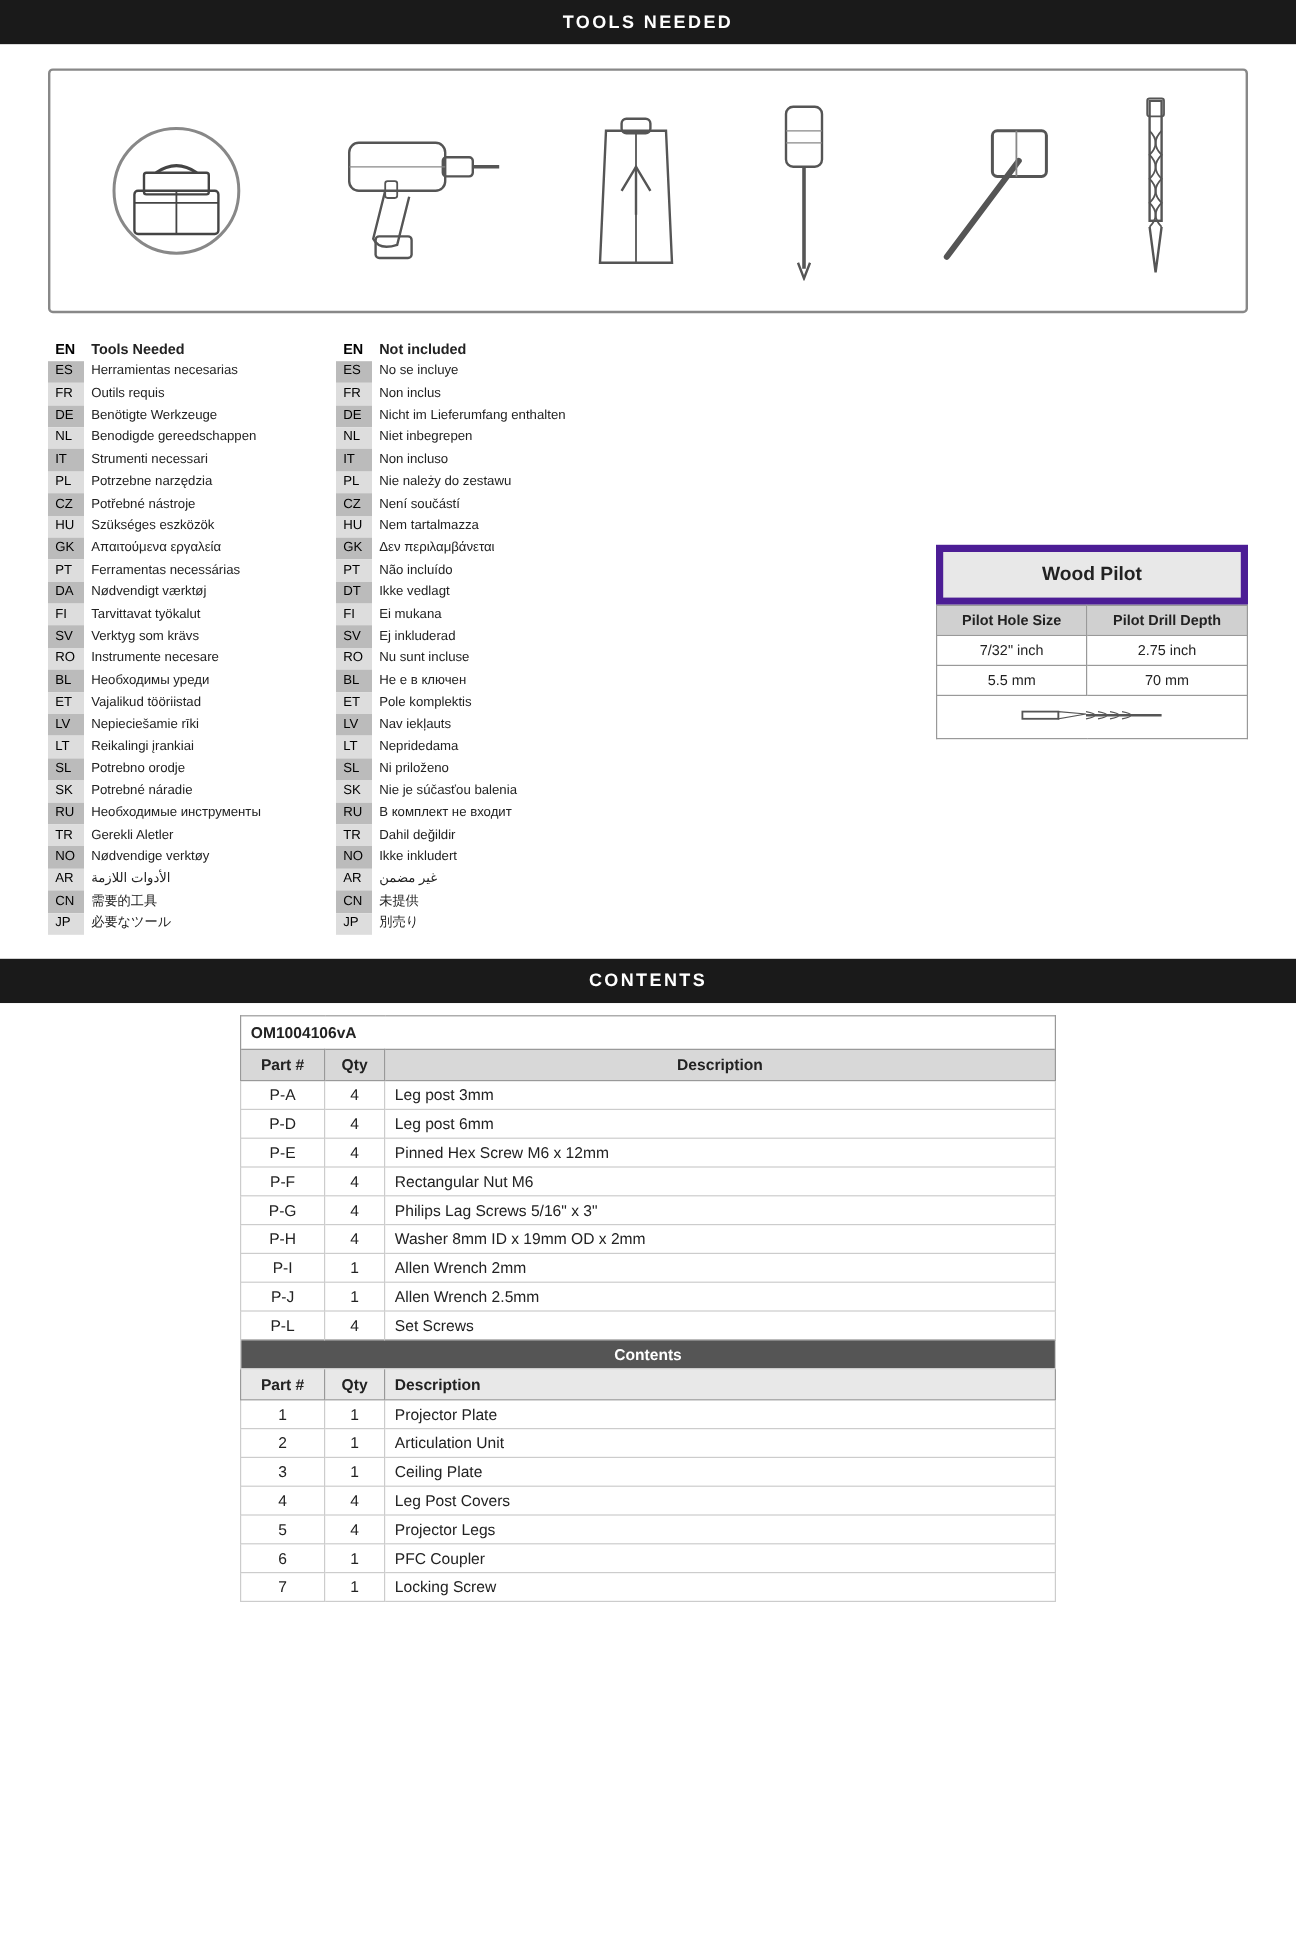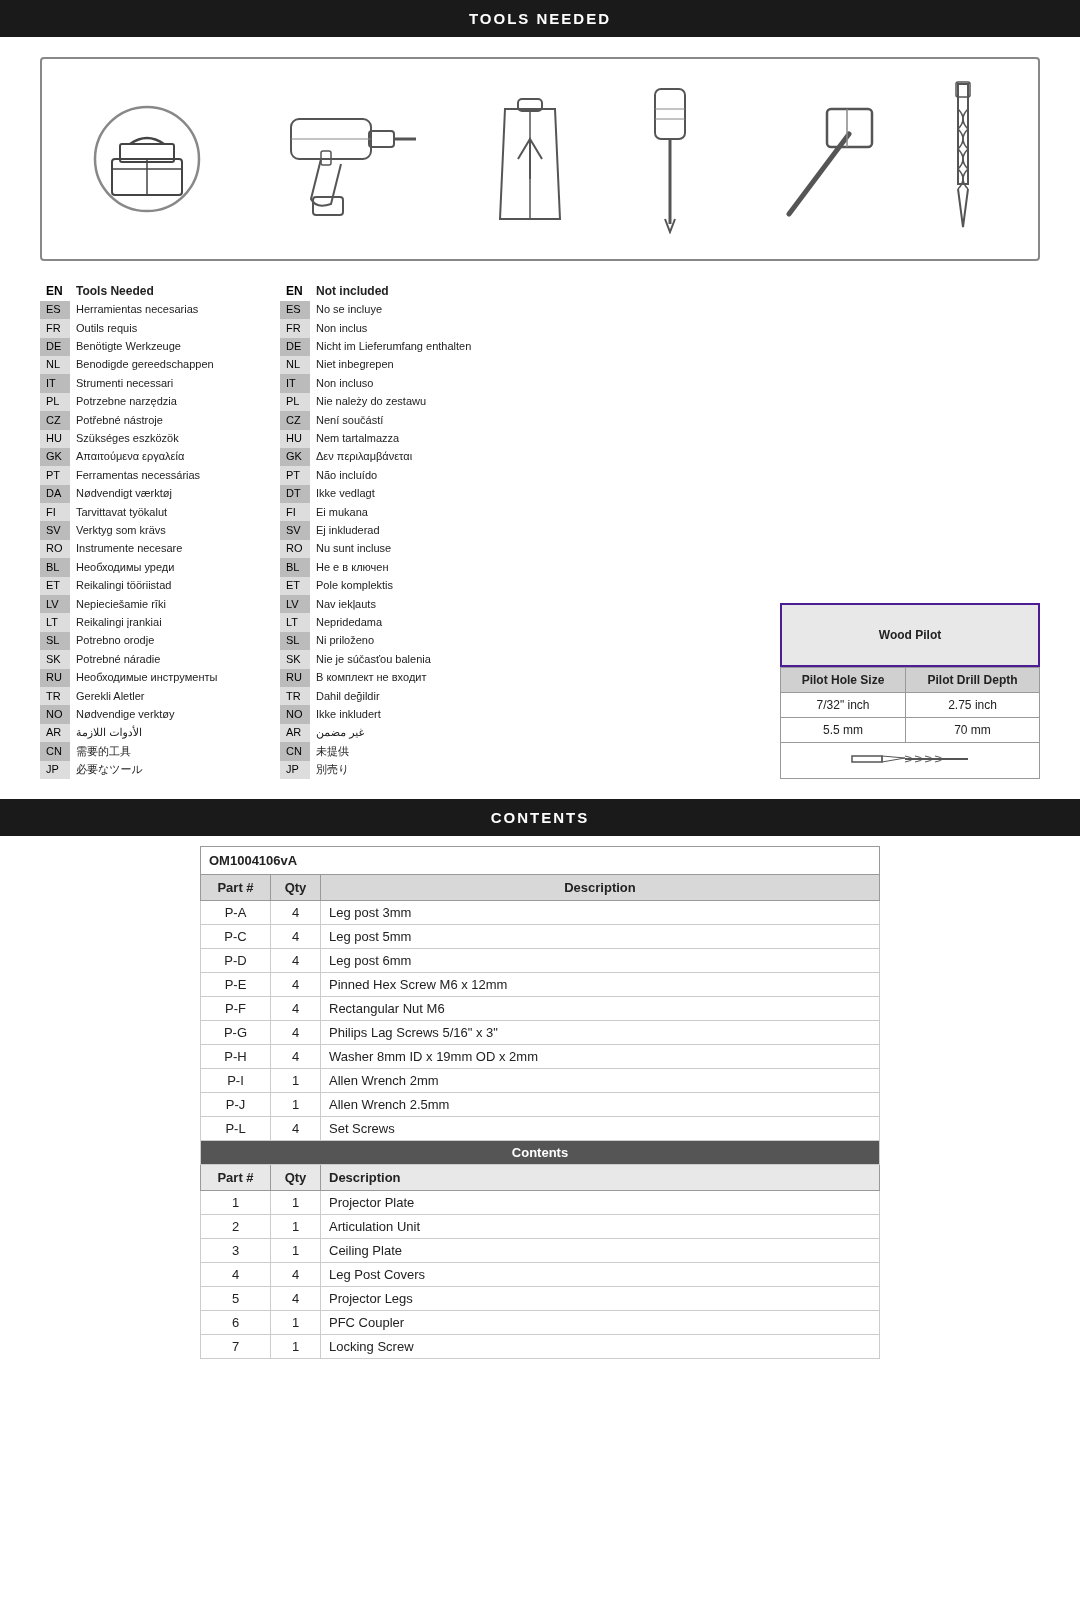--- a/index.html
+++ b/index.html
@@ -100,23 +100,23 @@
     .wood-pilot-table td {
       padding: 5px 10px;
       text-align: center;
       border: 1px solid #999;
     }
 
     .wood-pilot-title {
       background: #e8e8e8;
       text-align: center;
       font-weight: bold;
-      padding: 23px;
-      border: 2px solid #4c1d95;
-      font-size: 12px;
+      padding: 10px;
+      border: 6px solid #4c1d95;
+      font-size: 16px;
     }
 
     
     .contents-section {
       padding: 10px 200px 30px 200px;
       background: #fff;
     }
 
     .contents-table {
       border-collapse: collapse;
@@ -177,21 +177,21 @@
       background: #e8e8e8;
       font-weight: bold;
       padding: 5px 8px;
       border: 1px solid #999;
       text-align: center;
     }
 
     .bottom-lang-wrapper {
       display: flex;
       gap: 20px;
-      align-items: flex-end;
+      align-items: center;
     }
   </style>
 </head>
 <body>
 
 <div class="section-header">
   <span>TOOLS NEEDED</span>
 </div>
 
 <div class="tools-section">
@@ -349,21 +349,21 @@
         <tr>
               <td>RO</td>
               <td>Instrumente necesare</td>
             </tr>
         <tr>
               <td>BL</td>
               <td>Необходимы уреди</td>
             </tr>
         <tr>
               <td>ET</td>
-              <td>Reikalingi tööriistad</td>
+              <td>Vajalikud tööriistad</td>
             </tr>
         <tr>
               <td>LV</td>
               <td>Nepieciešamie rīki</td>
             </tr>
         <tr>
               <td>LT</td>
               <td>Reikalingi įrankiai</td>
             </tr>
         <tr>
@@ -572,25 +572,20 @@
         <td>Description</td>
       </tr>
     </thead>
     <tbody>
       <tr>
         <td>P-A</td>
           <td>4</td>
           <td>Leg post 3mm</td>
       </tr>
       <tr>
-        <td>P-C</td>
-          <td>4</td>
-          <td>Leg post 5mm</td>
-      </tr>
-      <tr>
         <td>P-D</td>
           <td>4</td>
           <td>Leg post 6mm</td>
       </tr>
       <tr>
         <td>P-E</td>
           <td>4</td>
           <td>Pinned Hex Screw M6 x 12mm</td>
       </tr>
       <tr>

